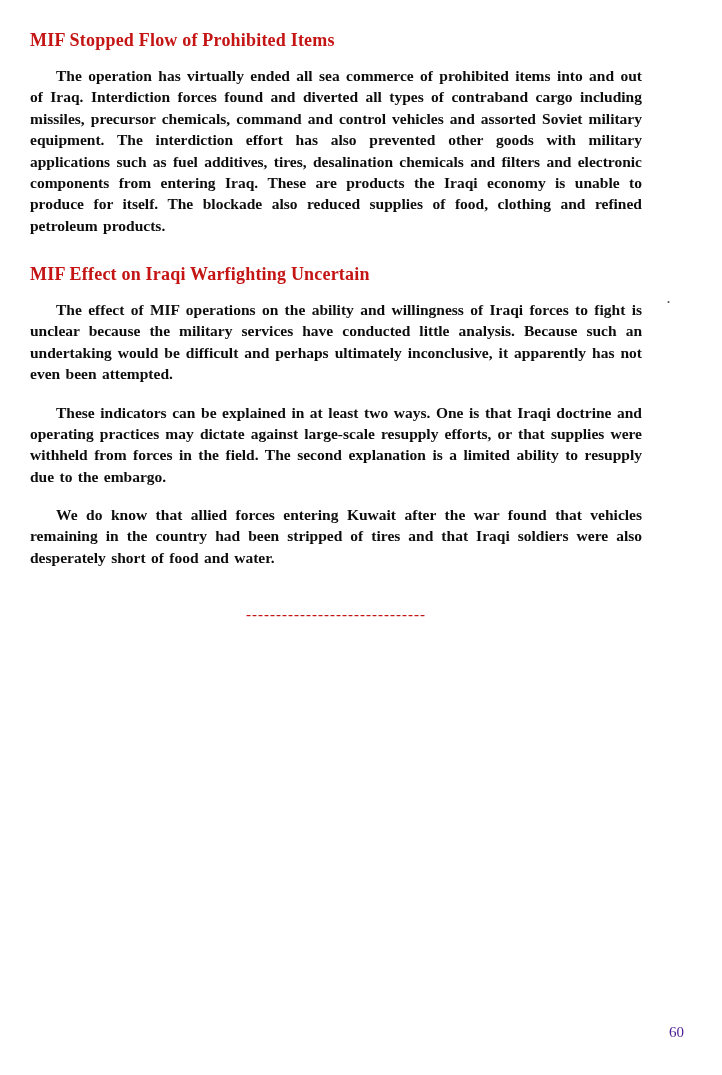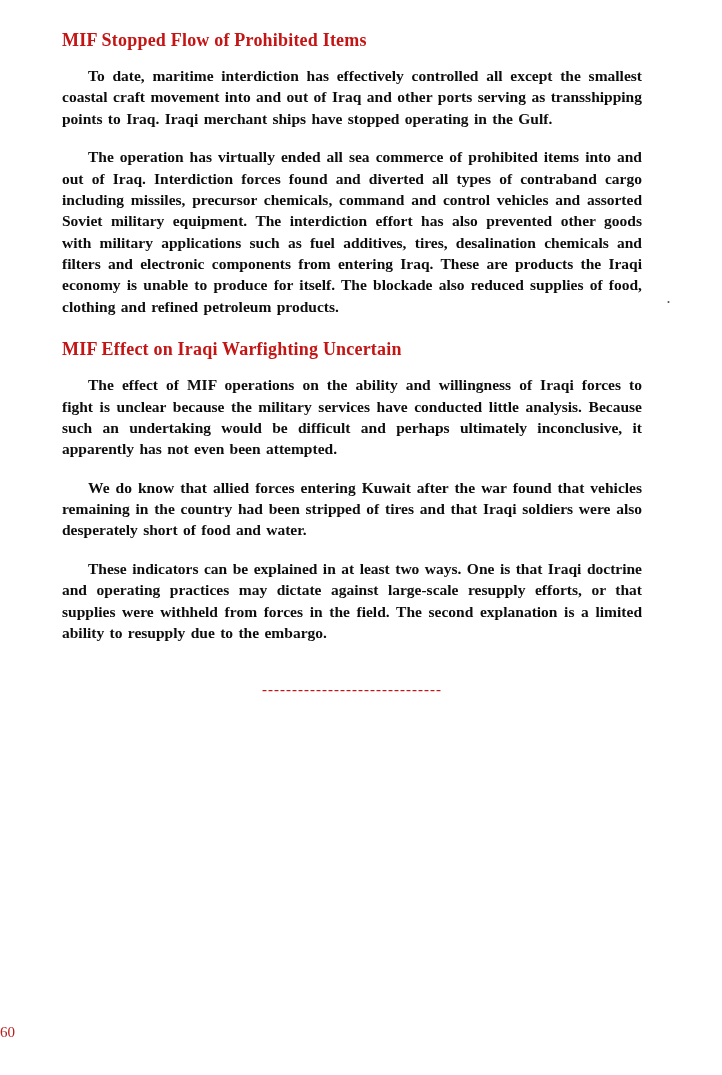--- a/index.html
+++ b/index.html
@@ -9,32 +9,32 @@
   }
   .page {
     position: relative;
     width: 684px;
     height: 1075px;
     background: #ffffff;
     font-family: "Liberation Serif", "DejaVu Serif", serif;
     font-weight: bold;
     color: #0d0d0d;
     box-sizing: border-box;
-    padding: 30px 42px 0 62px;
+    padding: 30px 42px 0 30px;
     overflow: hidden;
   }
   .section-heading {
     color: #c41414;
     font-size: 18px;
     margin: 0 0 14px 0;
     font-weight: bold;
     letter-spacing: 0.2px;
   }
   .section-heading.second {
-    margin-top: 22px;
+    margin-top: 28px;
   }
   .body-paragraph {
     font-size: 15.5px;
     line-height: 1.38;
     text-align: justify;
     text-indent: 26px;
     margin: 0 0 17px 0;
     word-spacing: 1.5px;
   }
   .separator {
@@ -43,52 +43,51 @@
     color: #c41414;
     font-size: 15px;
     letter-spacing: 1px;
     font-weight: bold;
   }
   .page-number {
     position: absolute;
     bottom: 34px;
     left: 0;
     width: 100%;
-    text-align: left;
+    text-align: right;
     font-size: 15px;
     font-weight: normal;
-    color: #b91c1c;
+    color: #4c1d95;
   }
   .stray-dot {
     position: absolute;
     right: 14px;
     top: 292px;
     color: #555;
     font-size: 12px;
   }
 </style>
 </head>
 <body>
 
 <div class="page">
 
   <h1 class="section-heading">MIF Stopped Flow of Prohibited Items</h1>
 
-  <p class="body-paragraph">To date,  maritime interdiction has effectively controlled all except the smallest coastal craft movement into and out  of Iraq and other ports serving as transshipping points to Iraq. Iraqi merchant ships have stopped operating in the Gulf.</p>
 
   <p class="body-paragraph">The operation has  virtually ended all sea commerce of prohibited items into and out of Iraq.  Interdiction forces  found and diverted all types of contraband cargo including missiles,  precursor chemicals,  command and control vehicles and assorted Soviet military  equipment. The interdiction effort has also prevented other goods with military applications such as fuel additives, tires, desalination chemicals and filters and electronic components from entering Iraq. These are products the Iraqi economy is unable to produce for itself.  The  blockade also reduced supplies of food, clothing and refined petroleum products.</p>
 
 
   <h1 class="section-heading second">MIF Effect on Iraqi Warfighting Uncertain</h1>
 
   <p class="body-paragraph">The effect of MIF operations on the ability and willingness of Iraqi forces to fight is unclear because the military services have conducted  little analysis. Because such an undertaking would be difficult and  perhaps ultimately inconclusive, it apparently has not even been attempted.</p>
 
+  <p class="body-paragraph">These  indicators can be explained in at least two ways. One is that Iraqi doctrine and operating practices may dictate against large-scale resupply efforts,  or that supplies were withheld from forces in the field. The  second explanation is a limited ability to resupply due to the embargo.</p>
+
   <p class="body-paragraph">We do know that allied forces entering Kuwait after  the war found that vehicles remaining in the country had been stripped  of tires and that Iraqi soldiers were also desperately short of food and water.</p>
-
-  <p class="body-paragraph">These  indicators can be explained in at least two ways. One is that Iraqi doctrine and operating practices may dictate against large-scale resupply efforts,  or that supplies were withheld from forces in the field. The  second explanation is a limited ability to resupply due to the embargo.</p>
 
 
   <div class="separator">------------------------------</div>
 
   <div class="stray-dot">.</div>
 
   <div class="page-number">60</div>
 
 </div>
 

